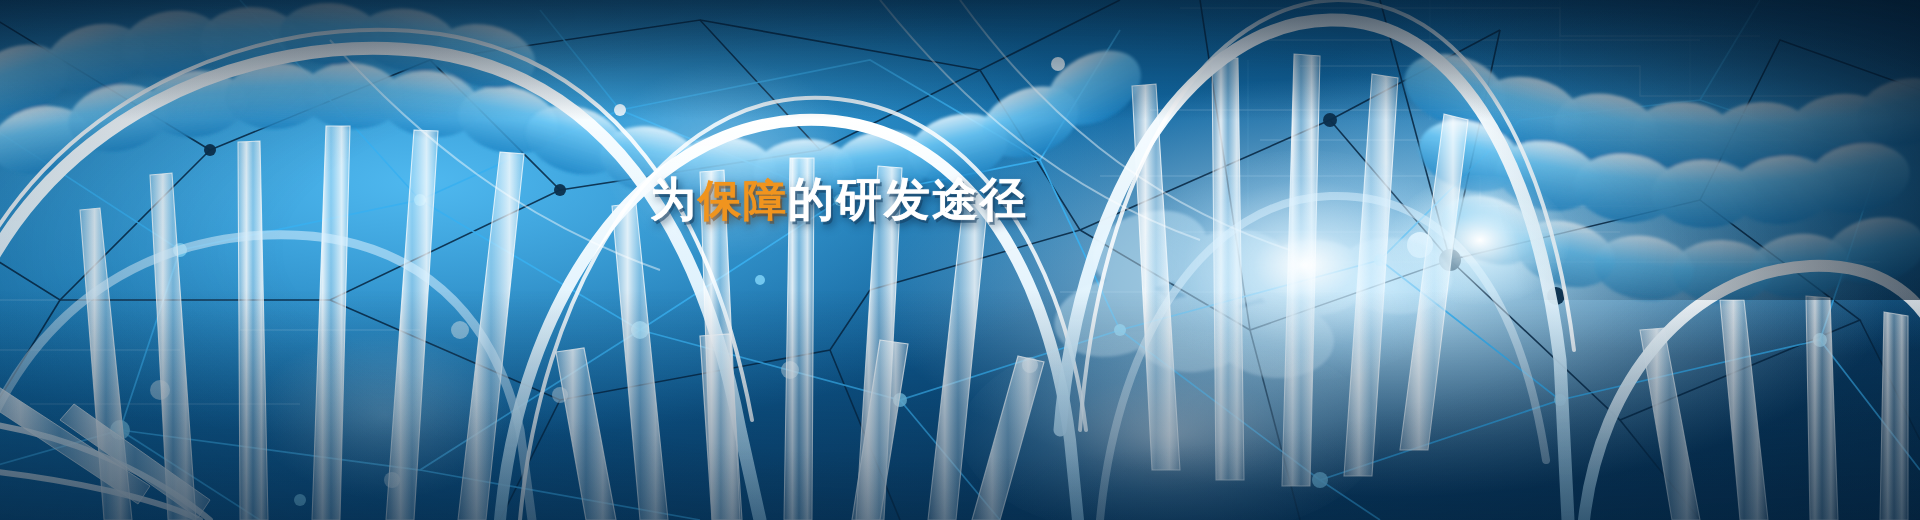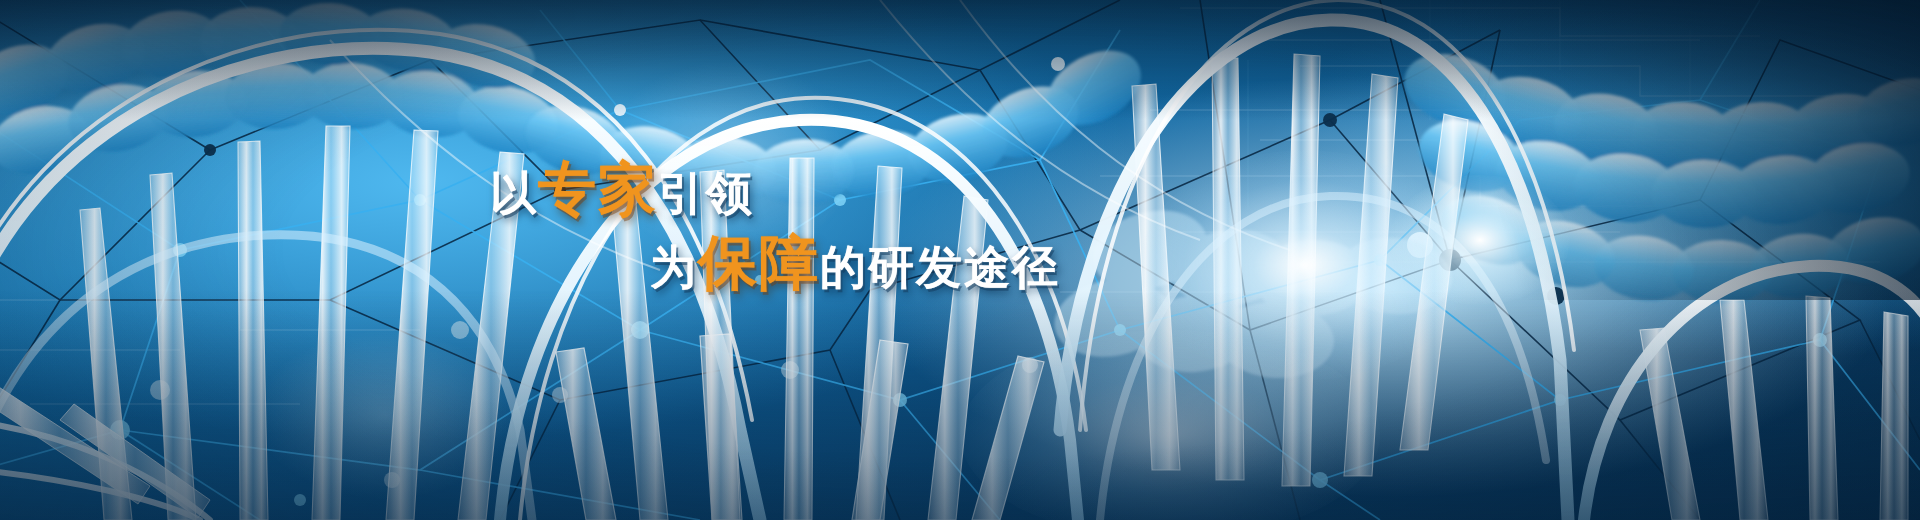--- a/index.html
+++ b/index.html
@@ -90,21 +90,21 @@
       3px 5px 9px rgba(8,40,70,.65);
   }
   .t-orange{
     color:#f0941e;
     font-size:56px;
     text-shadow:
       0 0 1px rgba(240,148,30,.9),
       2px 3px 0 rgba(120,60,8,.45),
       3px 5px 10px rgba(60,30,4,.55);
   }
-  .line2 .t-orange{font-size:59px;}
+  .line2 .t-orange{font-size:43px;}
   .line1 .t-orange{font-size:58px;}
 </style>
 </head>
 <body>
 
 <div class="banner">
 
   <div class="bg-base"></div>
 
   <svg class="circuit" viewBox="0 0 1920 520" preserveAspectRatio="none">
@@ -396,21 +396,18 @@
   <div class="flare flare-e"></div>
   <div class="flare flare-a"></div>
   <div class="flare flare-b"></div>
 
   <div class="bg-dark-top"></div>
   <div class="bg-dark-right"></div>
   <div class="bg-dark-bottom"></div>
   <div class="bg-vignette"></div>
 
   <div class="headline">
-    <div class="line line1">
-      <span class="t-white">以</span><span class="t-orange">专家</span><span class="t-white">引领</span>
-    </div>
     <div class="line line2">
       <span class="t-white">为</span><span class="t-orange">保障</span><span class="t-white">的研发途径</span>
     </div>
   </div>
 
 </div>
 
 </body></html>

